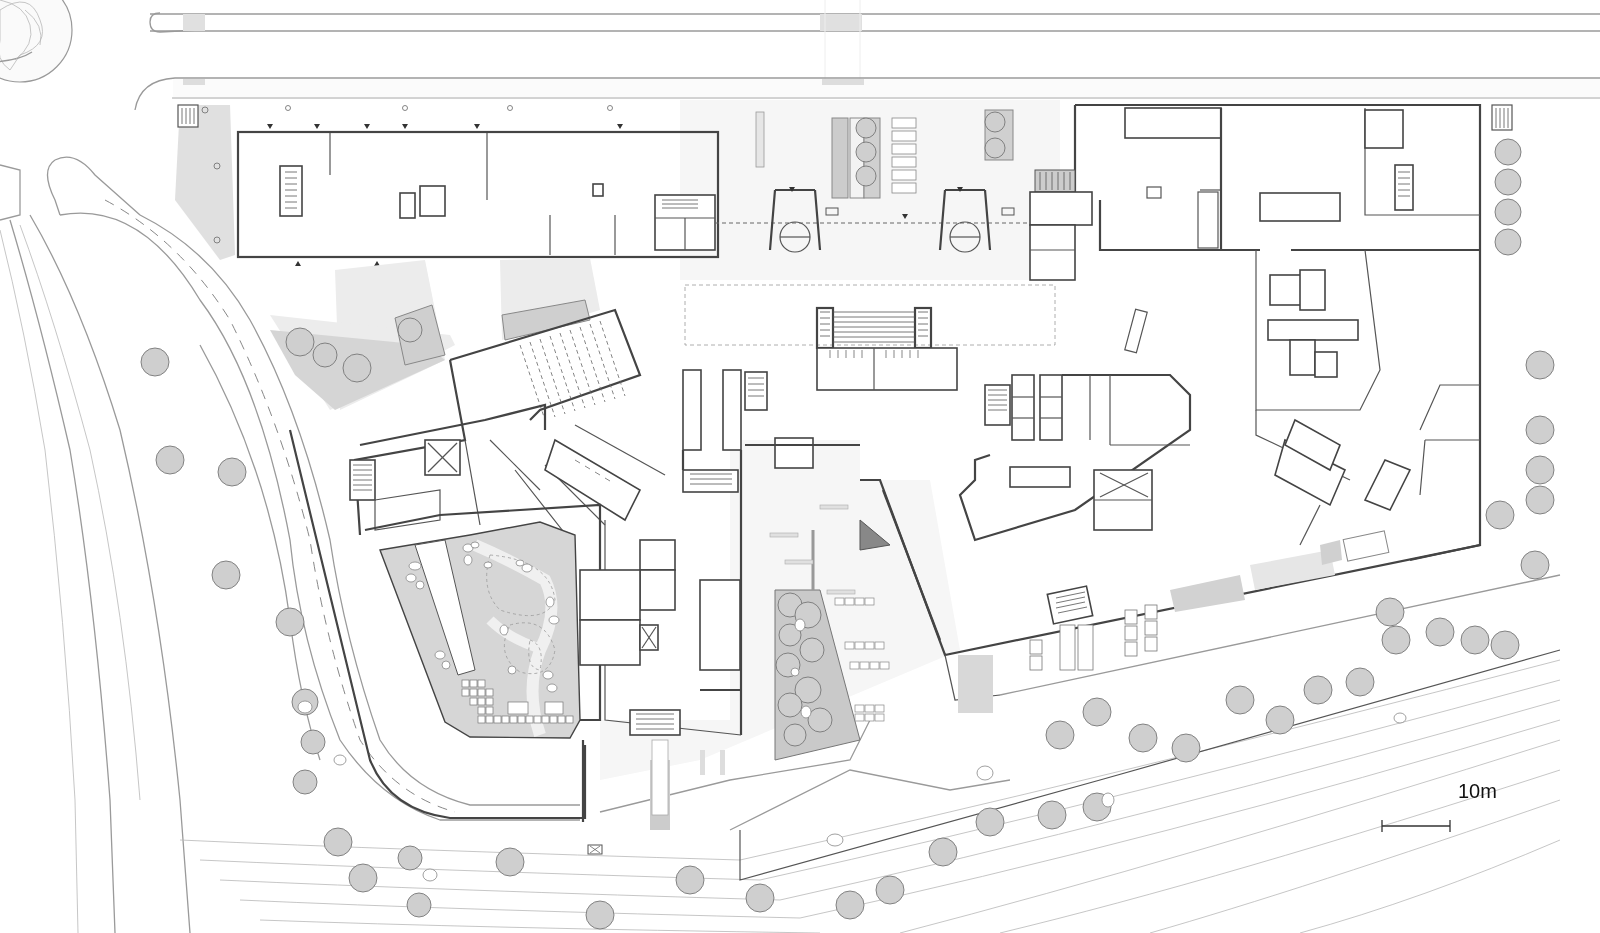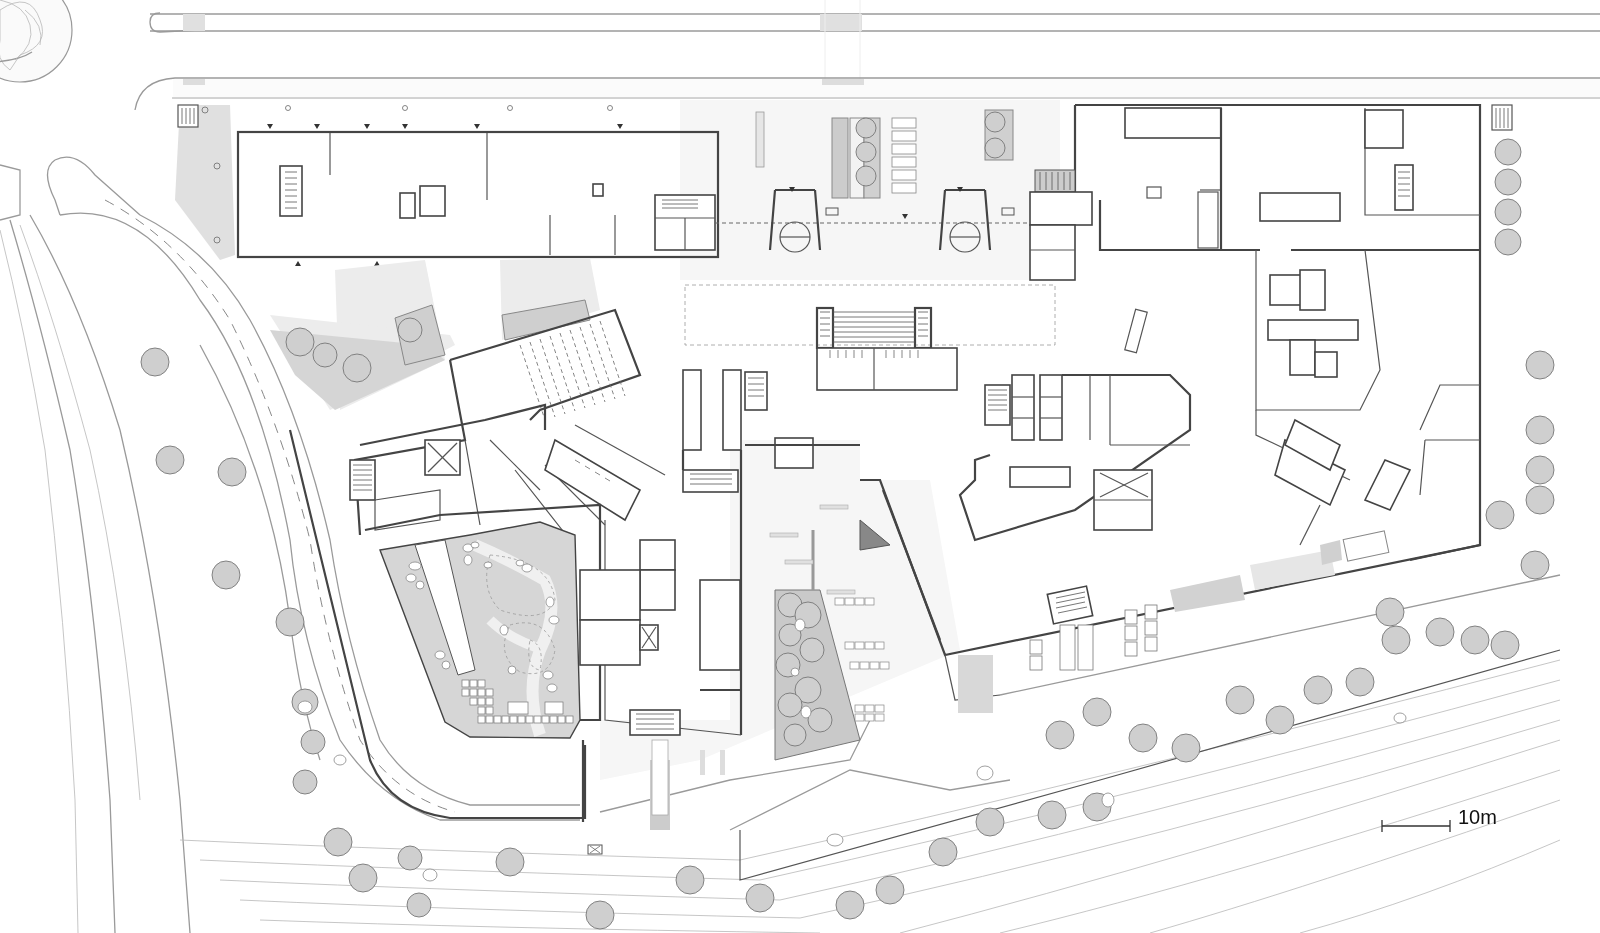--- a/index.html
+++ b/index.html
@@ -1,18 +1,18 @@
 <!DOCTYPE html>
 <html><head>
 <meta charset="utf-8">
 <style>
   html, body { margin:0; padding:0; background:#ffffff; }
   body { width:1600px; height:933px; overflow:hidden; position:relative; font-family:"Liberation Sans", sans-serif; }
   #plan { position:absolute; left:0; top:0; width:1600px; height:933px; }
-  .scale-label { position:absolute; left:1458px; top:806px; font-size:20px; color:#111; font-family:"Liberation Sans", sans-serif; }
+  .scale-label { position:absolute; left:1458px; top:780px; font-size:20px; color:#111; font-family:"Liberation Sans", sans-serif; }
   .wall { fill:none; stroke:#444; stroke-width:2.2; }
   .wall-thin { fill:none; stroke:#555; stroke-width:1.2; }
   .road { fill:none; stroke:#9a9a9a; stroke-width:1.3; }
   .dash { fill:none; stroke:#888; stroke-width:1; stroke-dasharray:10 8; }
   .dash-fine { fill:none; stroke:#999; stroke-width:0.8; stroke-dasharray:3 3; }
   .light-fill { fill:#ececec; stroke:none; }
   .paving { fill:#f6f6f6; stroke:none; }
   .tree { fill:#cfcfcf; stroke:#777; stroke-width:0.9; }
   .rock { fill:#fff; stroke:#888; stroke-width:0.8; }
   .contour { fill:none; stroke:#b8b8b8; stroke-width:0.8; }

